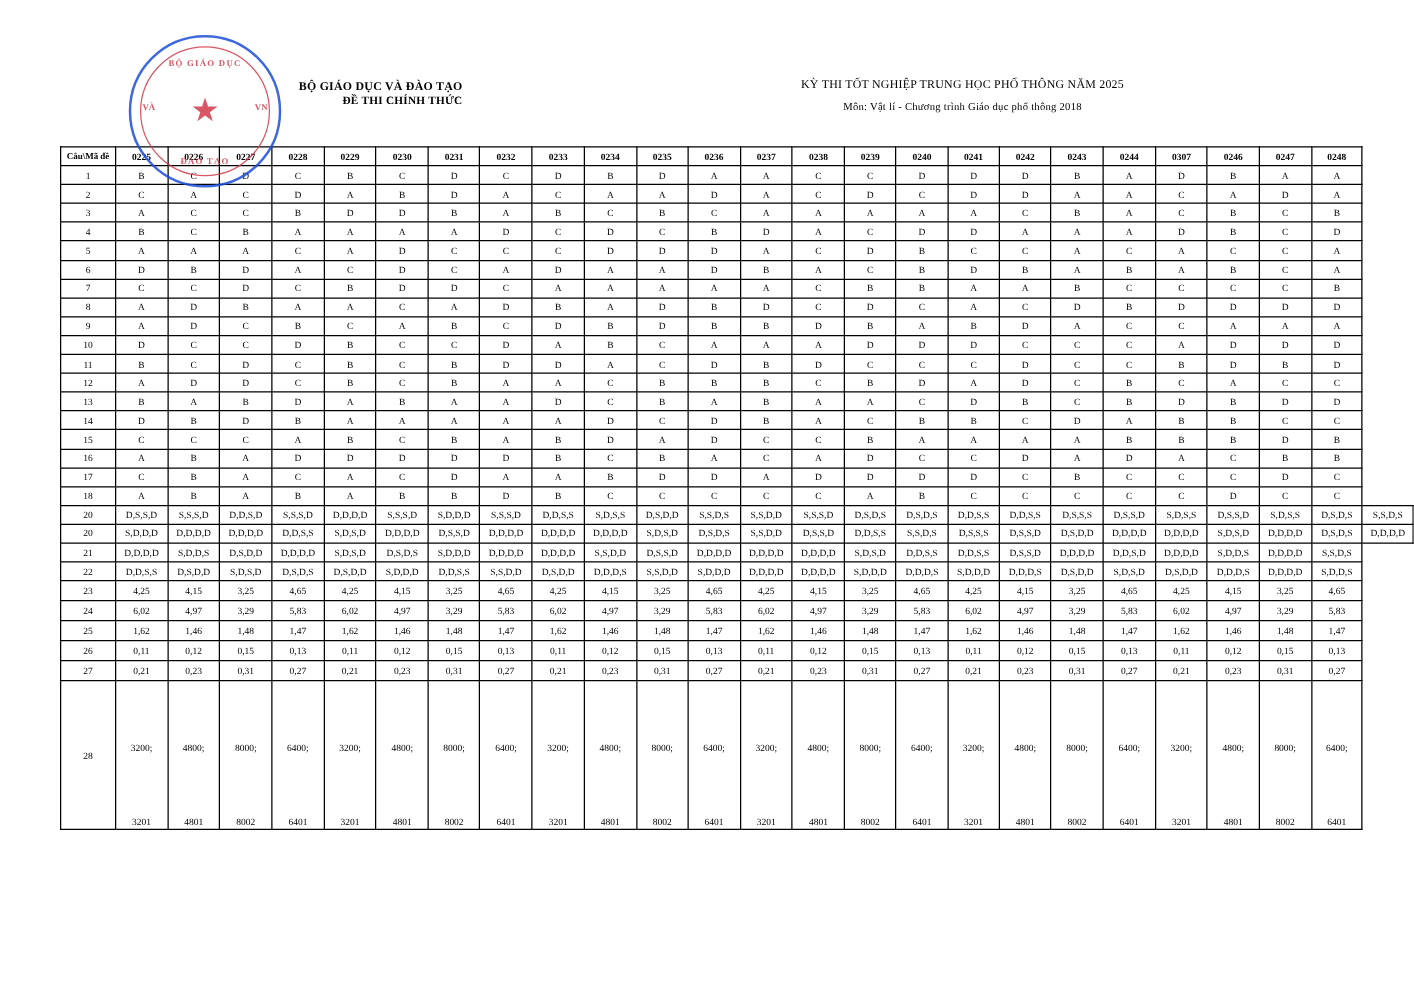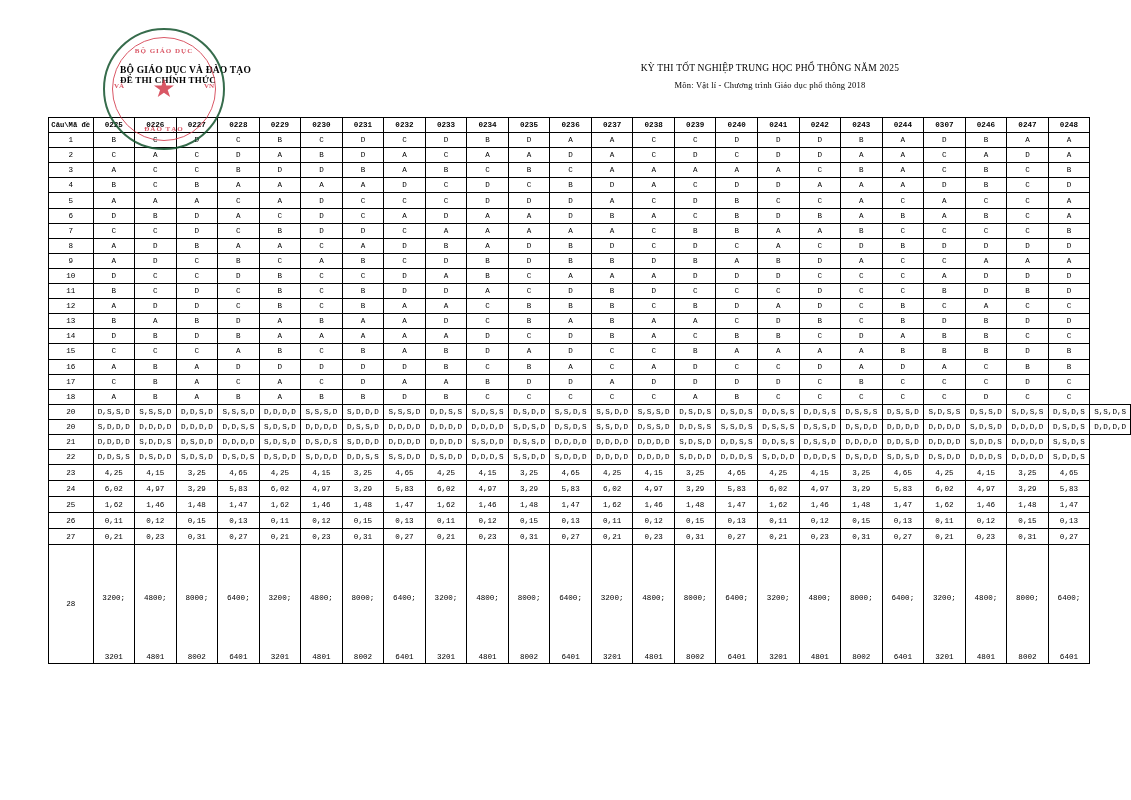--- a/index.html
+++ b/index.html
@@ -28,21 +28,21 @@
     top: 55px;
     left: 0;
     width: 1131px;
     height: 60px;
   }
   .org-block {
     position: absolute;
     left: 120px;
     top: 10px;
     width: 250px;
-    text-align: left;
+    text-align: right;
     font-family: "Liberation Serif", serif;
   }
   .org-line1 {
     font-size: 9.5px;
     font-weight: bold;
     letter-spacing: .2px;
   }
   .org-line2 {
     font-size: 9px;
     font-weight: bold;
@@ -68,21 +68,21 @@
     letter-spacing: .2px;
   }
 
   
   .seal {
     position: absolute;
     left: 103px;
     top: 28px;
     width: 118px;
     height: 118px;
-    border: 2px solid #14532d;
+    border: 2px solid #1d4ed8;
     border-radius: 50%;
     opacity: .85;
     z-index: 20;
     pointer-events: none;
   }
   .seal-inner {
     position: absolute;
     left: 7px;
     top: 7px;
     right: 7px;
@@ -122,21 +122,21 @@
   .seal-side-r { right: 9px; }
 
   
   .table-wrap {
     position: absolute;
     left: 48px;
     top: 117px;
   }
   table.answers {
     border-collapse: collapse;
-    font-family: Liberation Mono, monospace;
+    font-family: Liberation Serif, serif;
     font-size: 7.6px;
     table-layout: fixed;
   }
   table.answers th,
   table.answers td {
     border: 0.6px solid #000;
     text-align: center;
     vertical-align: middle;
     height: 14.1px;
     padding: 0;

